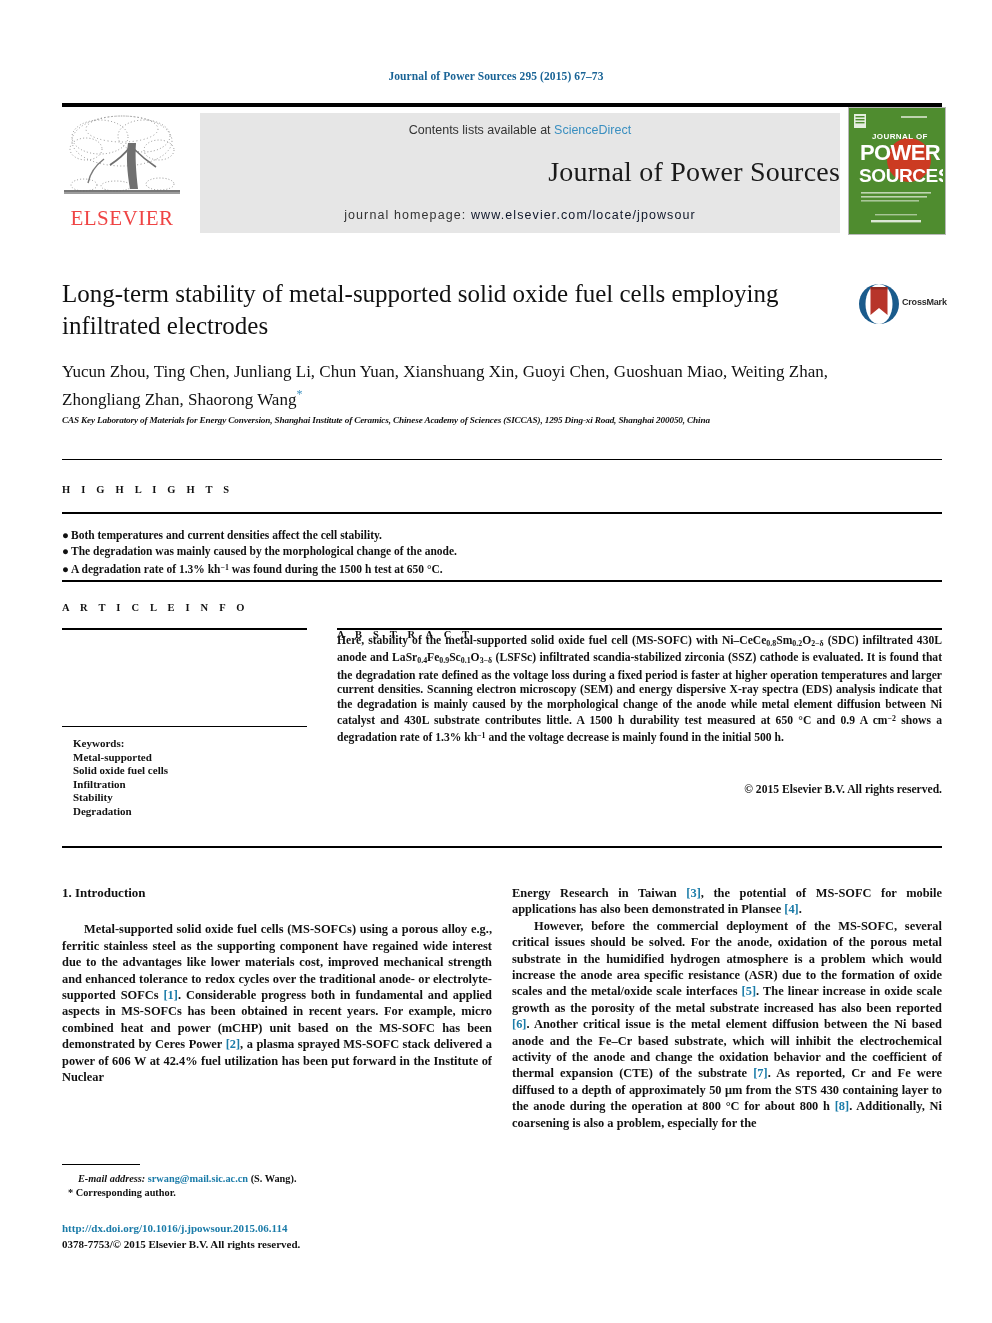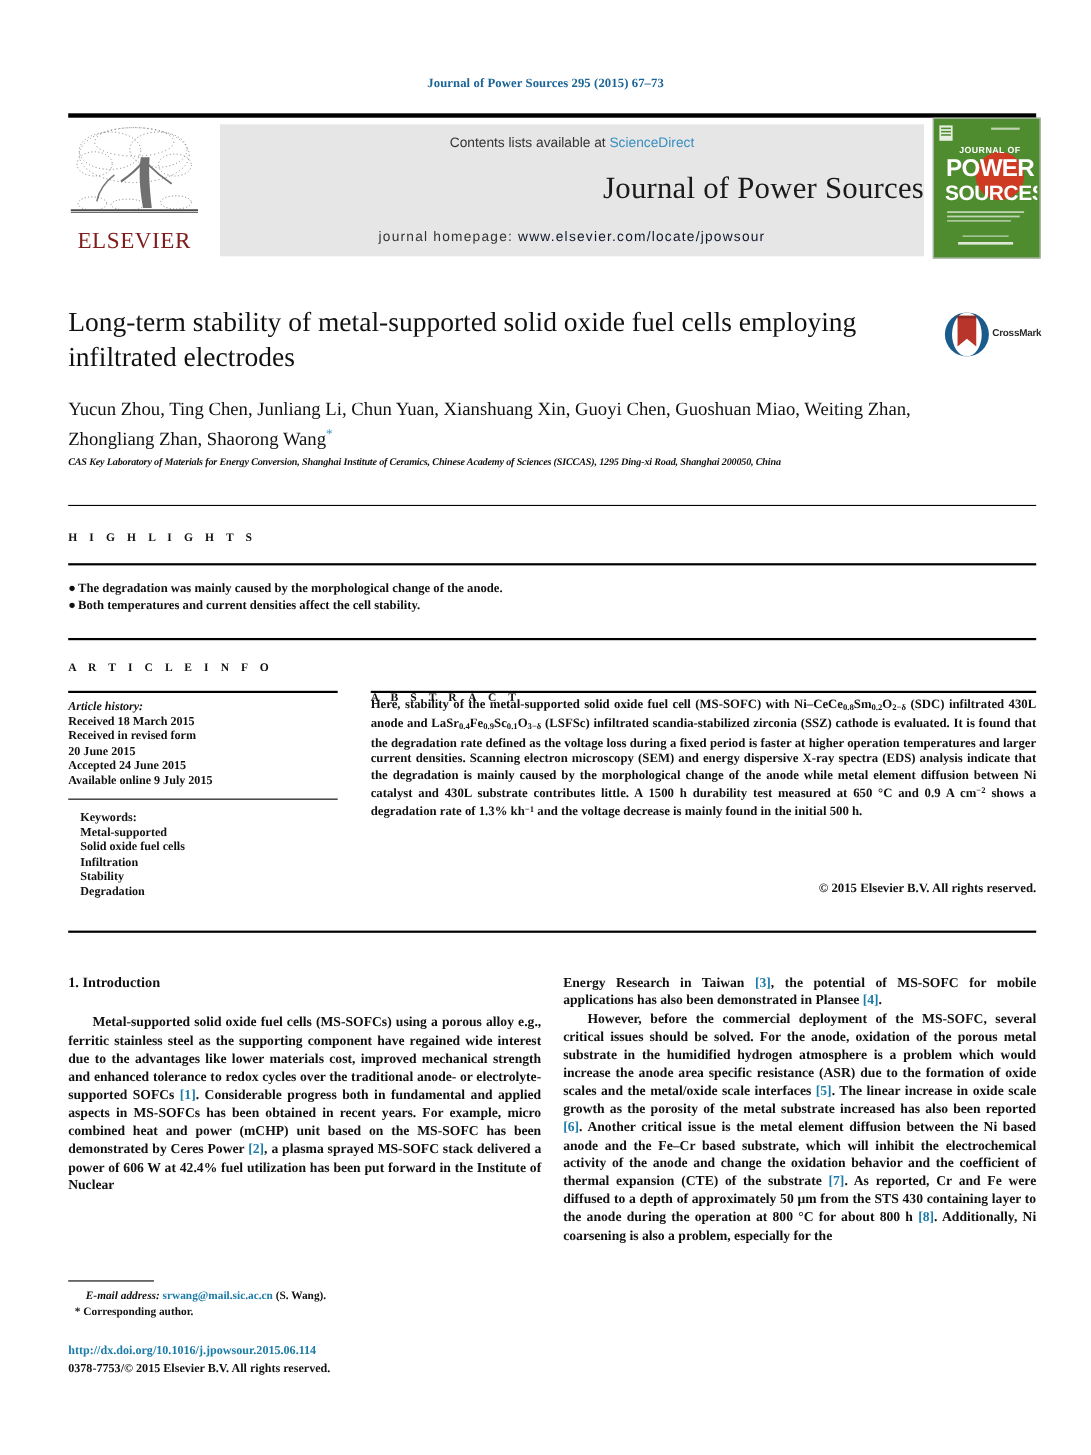--- a/index.html
+++ b/index.html
@@ -61,21 +61,21 @@
     left: 2px; top: 0px;
     width: 116px;
     height: 92px;
     overflow: hidden;
   }
   .elsevier-word {
     position: absolute;
     left: 0; top: 93px;
     width: 120px;
     text-align: center;
-    color: #7f1d1d;
+    color: #ef4444;
     font-family: "Liberation Serif", serif;
     font-size: 21px;
     letter-spacing: 0.5px;
     line-height: 24px;
   }
   .journal-band {
     position: absolute;
     left: 138px; top: 10px;
     width: 640px;
     height: 120px;
@@ -263,21 +263,21 @@
     width: 605px;
     font-family: "Liberation Serif", serif;
     font-size: 11.6px;
     line-height: 14.6px;
     font-weight: bold;
     color: #111;
     text-align: justify;
   }
   .abstract-copy {
     position: absolute;
-    left: 337px; top: 801px;
+    left: 337px; top: 783px;
     width: 605px;
     text-align: right;
     font-family: "Liberation Serif", serif;
     font-size: 11.6px;
     font-weight: bold;
     color: #111;
   }
 
   
   .col {
@@ -427,35 +427,28 @@
     <span>Yucun Zhou, Ting Chen, Junliang Li, Chun Yuan, Xianshuang Xin, Guoyi Chen, Guoshuan Miao, Weiting Zhan, Zhongliang Zhan, Shaorong Wang</span><span class="star">*</span>
   </div>
 
   <div class="affiliation">CAS Key Laboratory of Materials for Energy Conversion, Shanghai Institute of Ceramics, Chinese Academy of Sciences (SICCAS), 1295 Ding-xi Road, Shanghai 200050, China</div>
 
   <div class="hr-full" style="top:459px;"></div>
 
   <div class="sec-label" style="left:62px; top:484px;">H I G H L I G H T S</div>
   <div class="hr-full" style="top:512px; height:2px;"></div>
   <div class="highlights-list">
+    <div><span class="bullet">●</span><span>Both temperatures and current densities affect the cell stability.</span></div>
     <div><span class="bullet">●</span><span>The degradation was mainly caused by the morphological change of the anode.</span></div>
-    <div><span class="bullet">●</span><span>Both temperatures and current densities affect the cell stability.</span></div>
+    <div><span class="bullet">●</span>A degradation rate of 1.3% kh<sup>−1</sup> was found during the 1500 h test at 650 °C.</div>
   </div>
   <div class="hr-full" style="top:580px; height:2px;"></div>
 
   <div class="sec-label artinfo">A R T I C L E   I N F O</div>
   <div class="hr-thin" style="left:62px; top:628px; width:245px; height:2px;"></div>
-  <div class="artinfo-body">
-    <div class="ital">Article history:</div>
-    <div>Received 18 March 2015</div>
-    <div>Received in revised form</div>
-    <div>20 June 2015</div>
-    <div>Accepted 24 June 2015</div>
-    <div>Available online 9 July 2015</div>
-  </div>
   <div class="hr-thin" style="left:62px; top:726px; width:245px; height:1px;"></div>
   <div class="keywords-body">
     <div class="ital">Keywords:</div>
     <div>Metal-supported</div>
     <div>Solid oxide fuel cells</div>
     <div>Infiltration</div>
     <div>Stability</div>
     <div>Degradation</div>
   </div>
 

